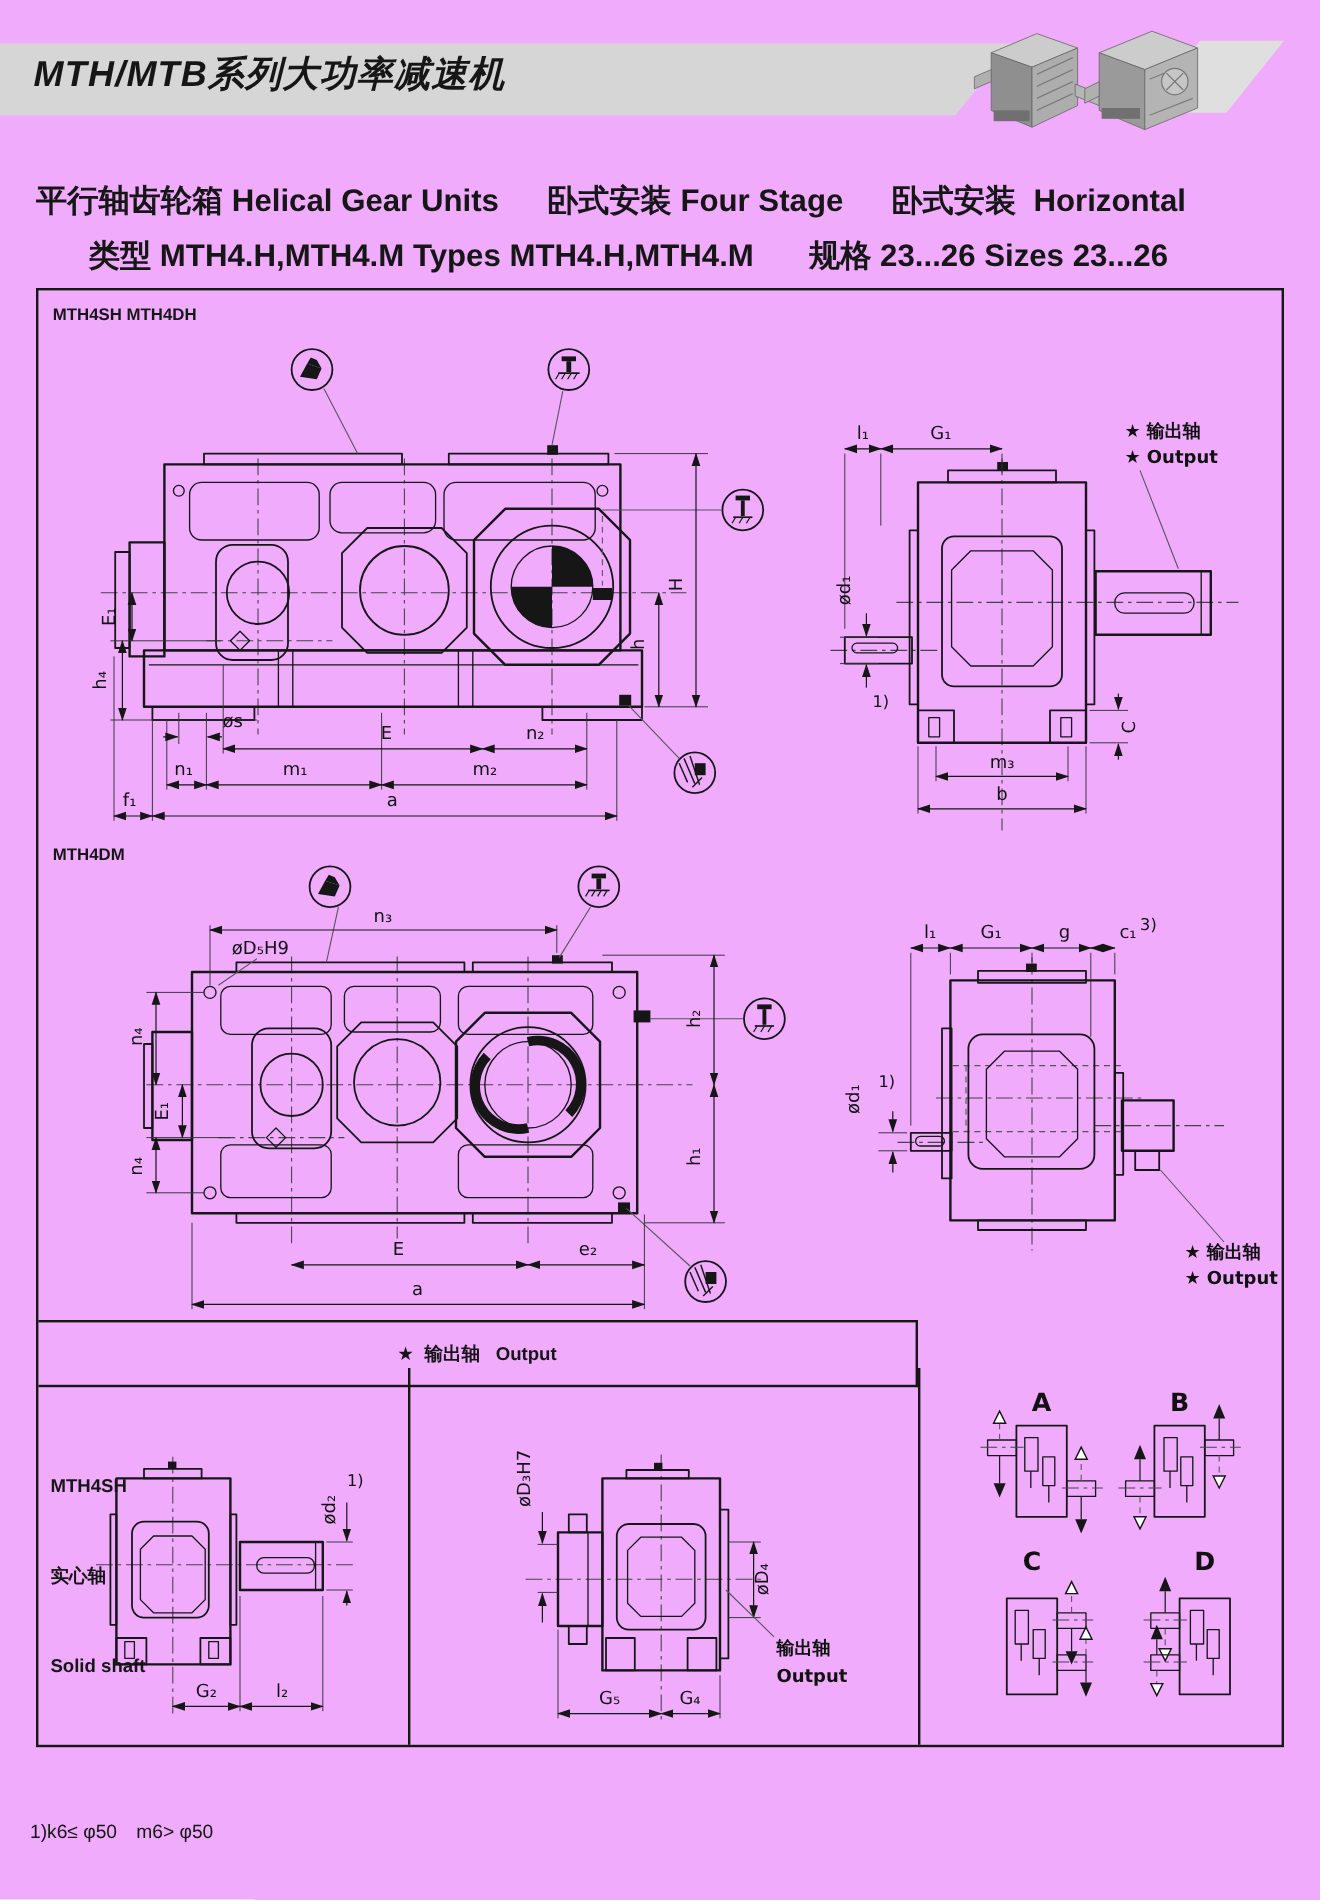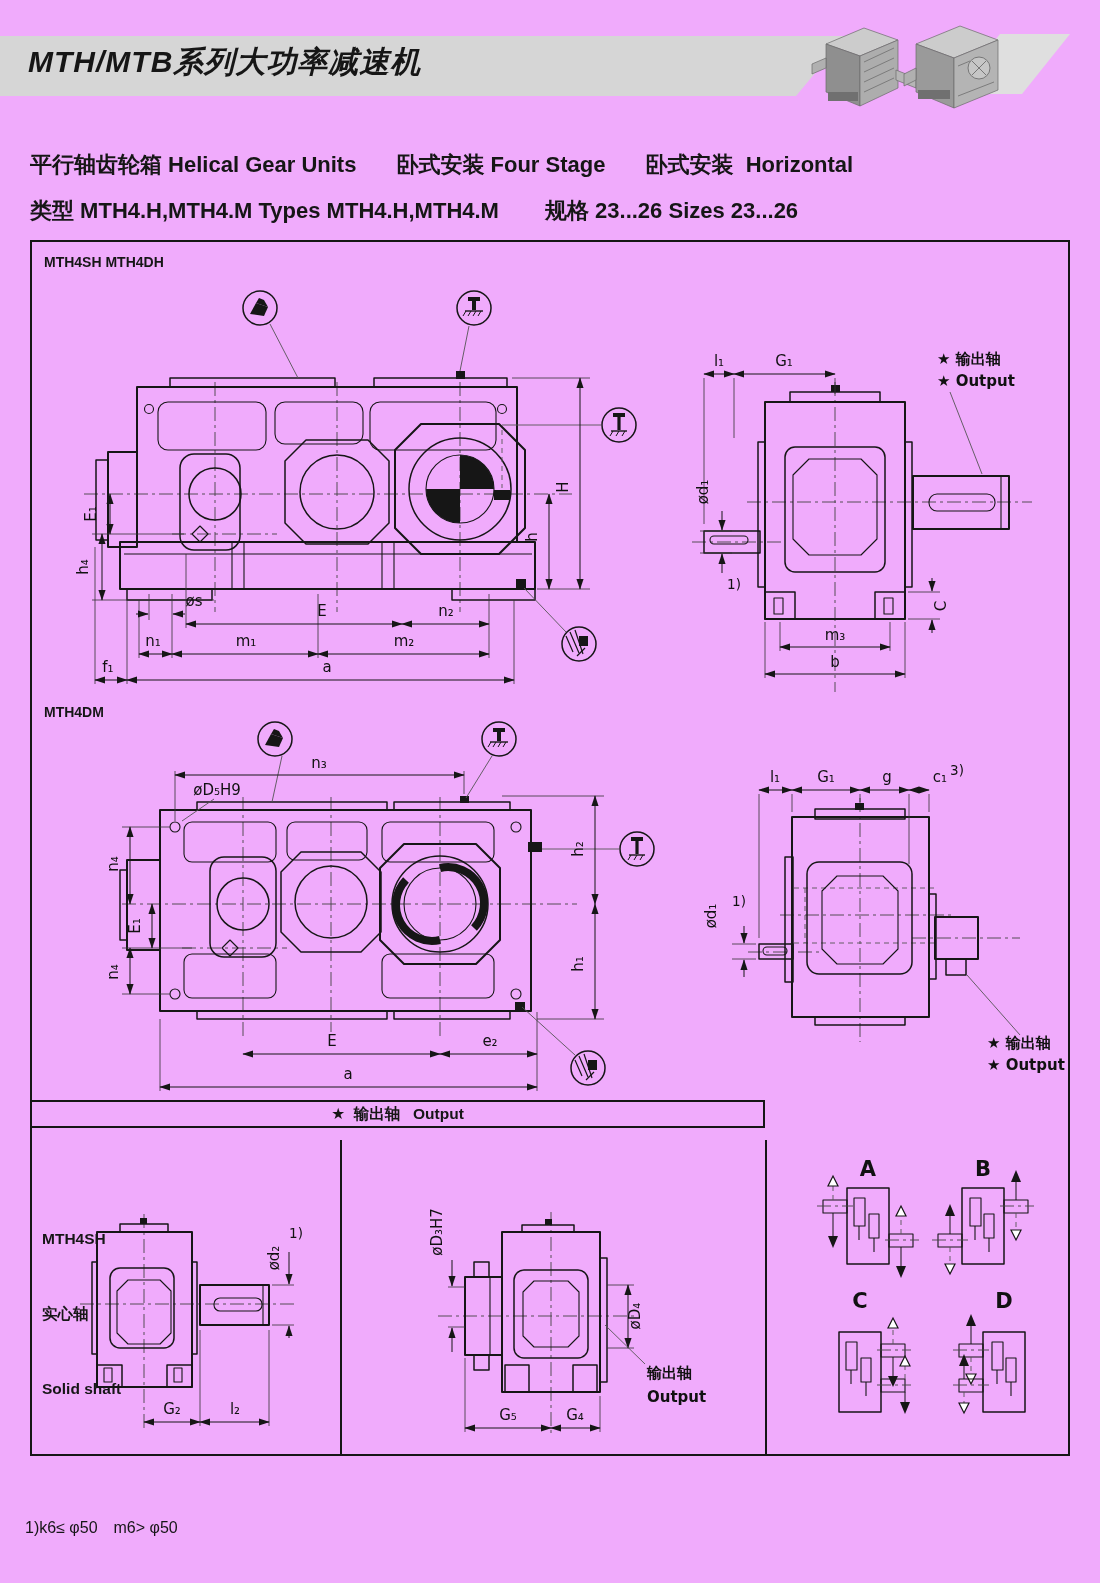--- a/index.html
+++ b/index.html
@@ -1,25 +1,25 @@
 <!DOCTYPE html>
 <html><head>
 <meta charset="utf-8">
 <style>
   html,body{margin:0;padding:0;background:#fff;}
   .page{position:relative;width:1100px;height:1583px;background:#f0abfc;overflow:hidden;
         font-family:"Liberation Sans","DejaVu Sans",sans-serif;color:#161616;}
   .abs{position:absolute;}
   .banner-title{left:28px;top:42px;font-size:30px;font-weight:bold;font-style:italic;letter-spacing:1px;z-index:2;}
-  .subline{left:30px;display:flex;font-size:22px;font-weight:bold;white-space:pre;}
+  .subline{left:30px;display:flex;font-size:26px;font-weight:bold;white-space:pre;}
   .subline1{top:150px;gap:40px;}
-  .subline2{top:196px;gap:46px;}
+  .subline2{top:196px;gap:46px;margin-left:44px;}
   .mainbox{left:30px;top:240px;width:1040px;height:1216px;border:2px solid #161616;box-sizing:border-box;}
   .modlbl{font-size:14px;font-weight:bold;}
-  .th{top:858px;height:28px;border-top:2px solid #161616;border-bottom:2px solid #161616;
+  .th{top:858px;height:56px;border-top:2px solid #161616;border-bottom:2px solid #161616;
       box-sizing:border-box;display:flex;align-items:center;justify-content:center;
       font-size:15.5px;font-weight:bold;white-space:pre;}
   .thL{left:0;width:733px;border-right:2px solid #161616;}
   .thR{left:733px;width:303px;}
   .vdiv{width:2px;background:#161616;top:898px;height:314px;}
   .celltxt{font-size:15.5px;font-weight:bold;line-height:25px;white-space:pre;}
   .footnotes{left:25px;top:1462px;width:1055px;font-size:16px;line-height:26.5px;white-space:pre-wrap;}
   
   .o2{fill:none;stroke:#161616;stroke-width:2;stroke-linejoin:round;}
   .o15{fill:none;stroke:#161616;stroke-width:1.5;stroke-linejoin:round;}

